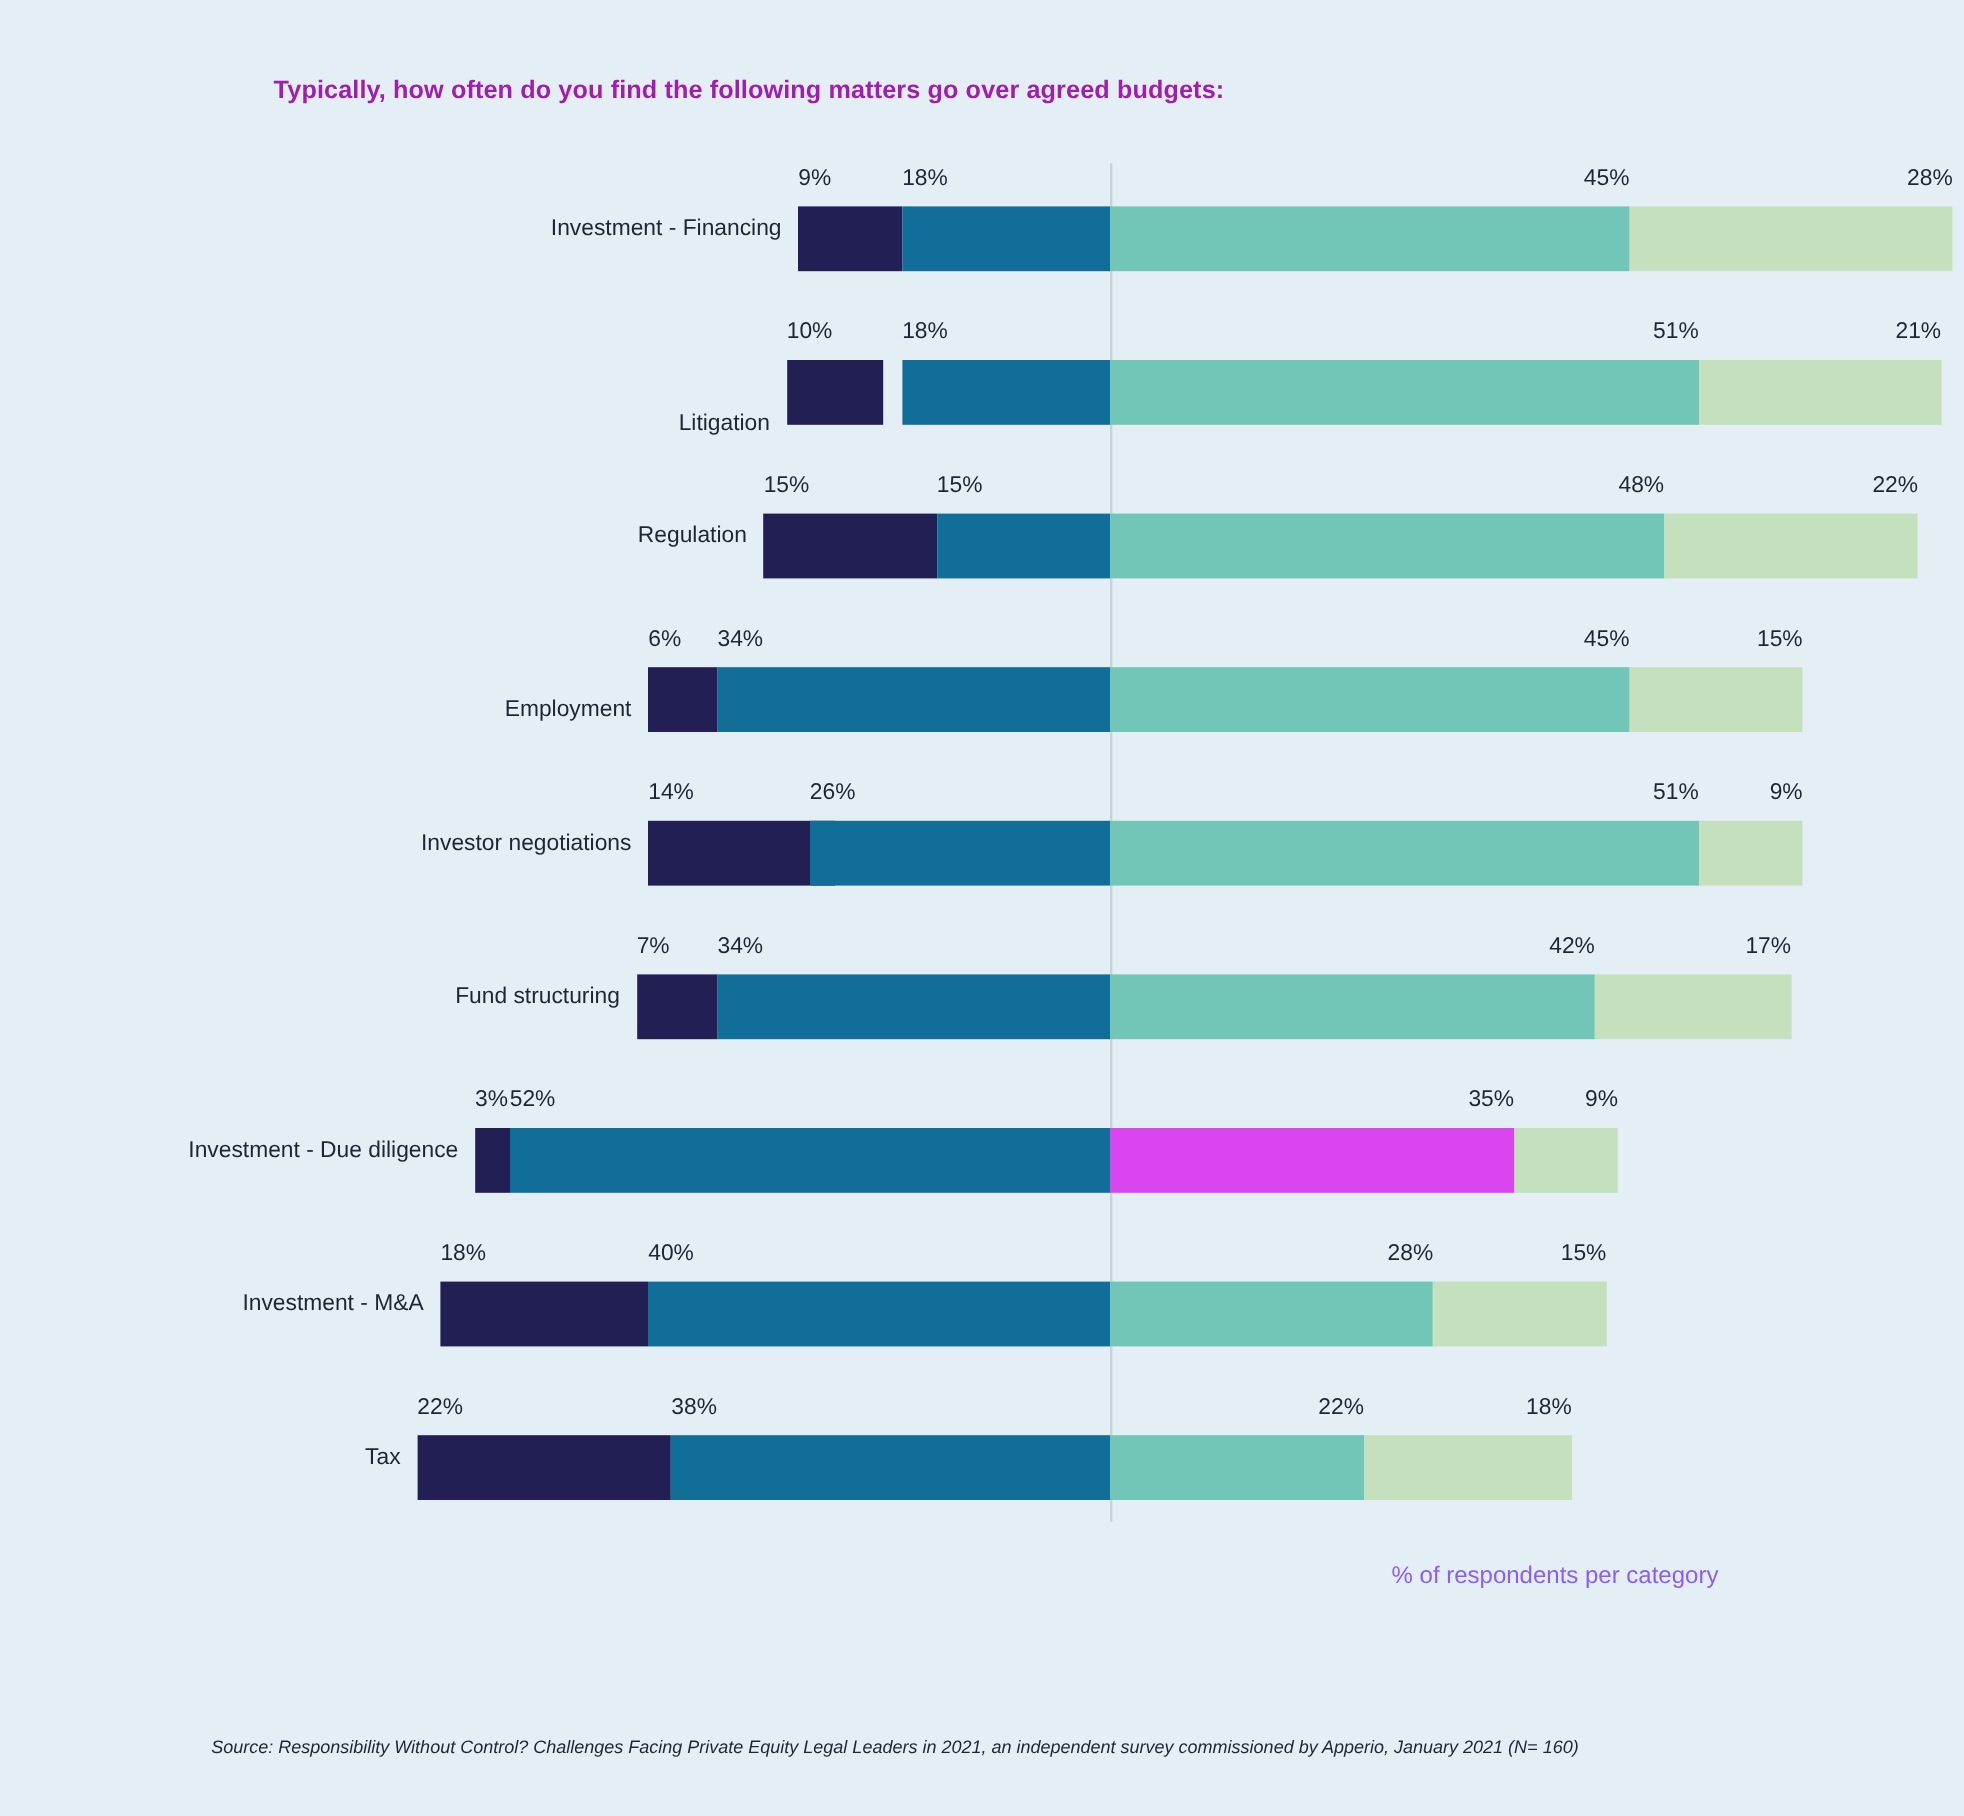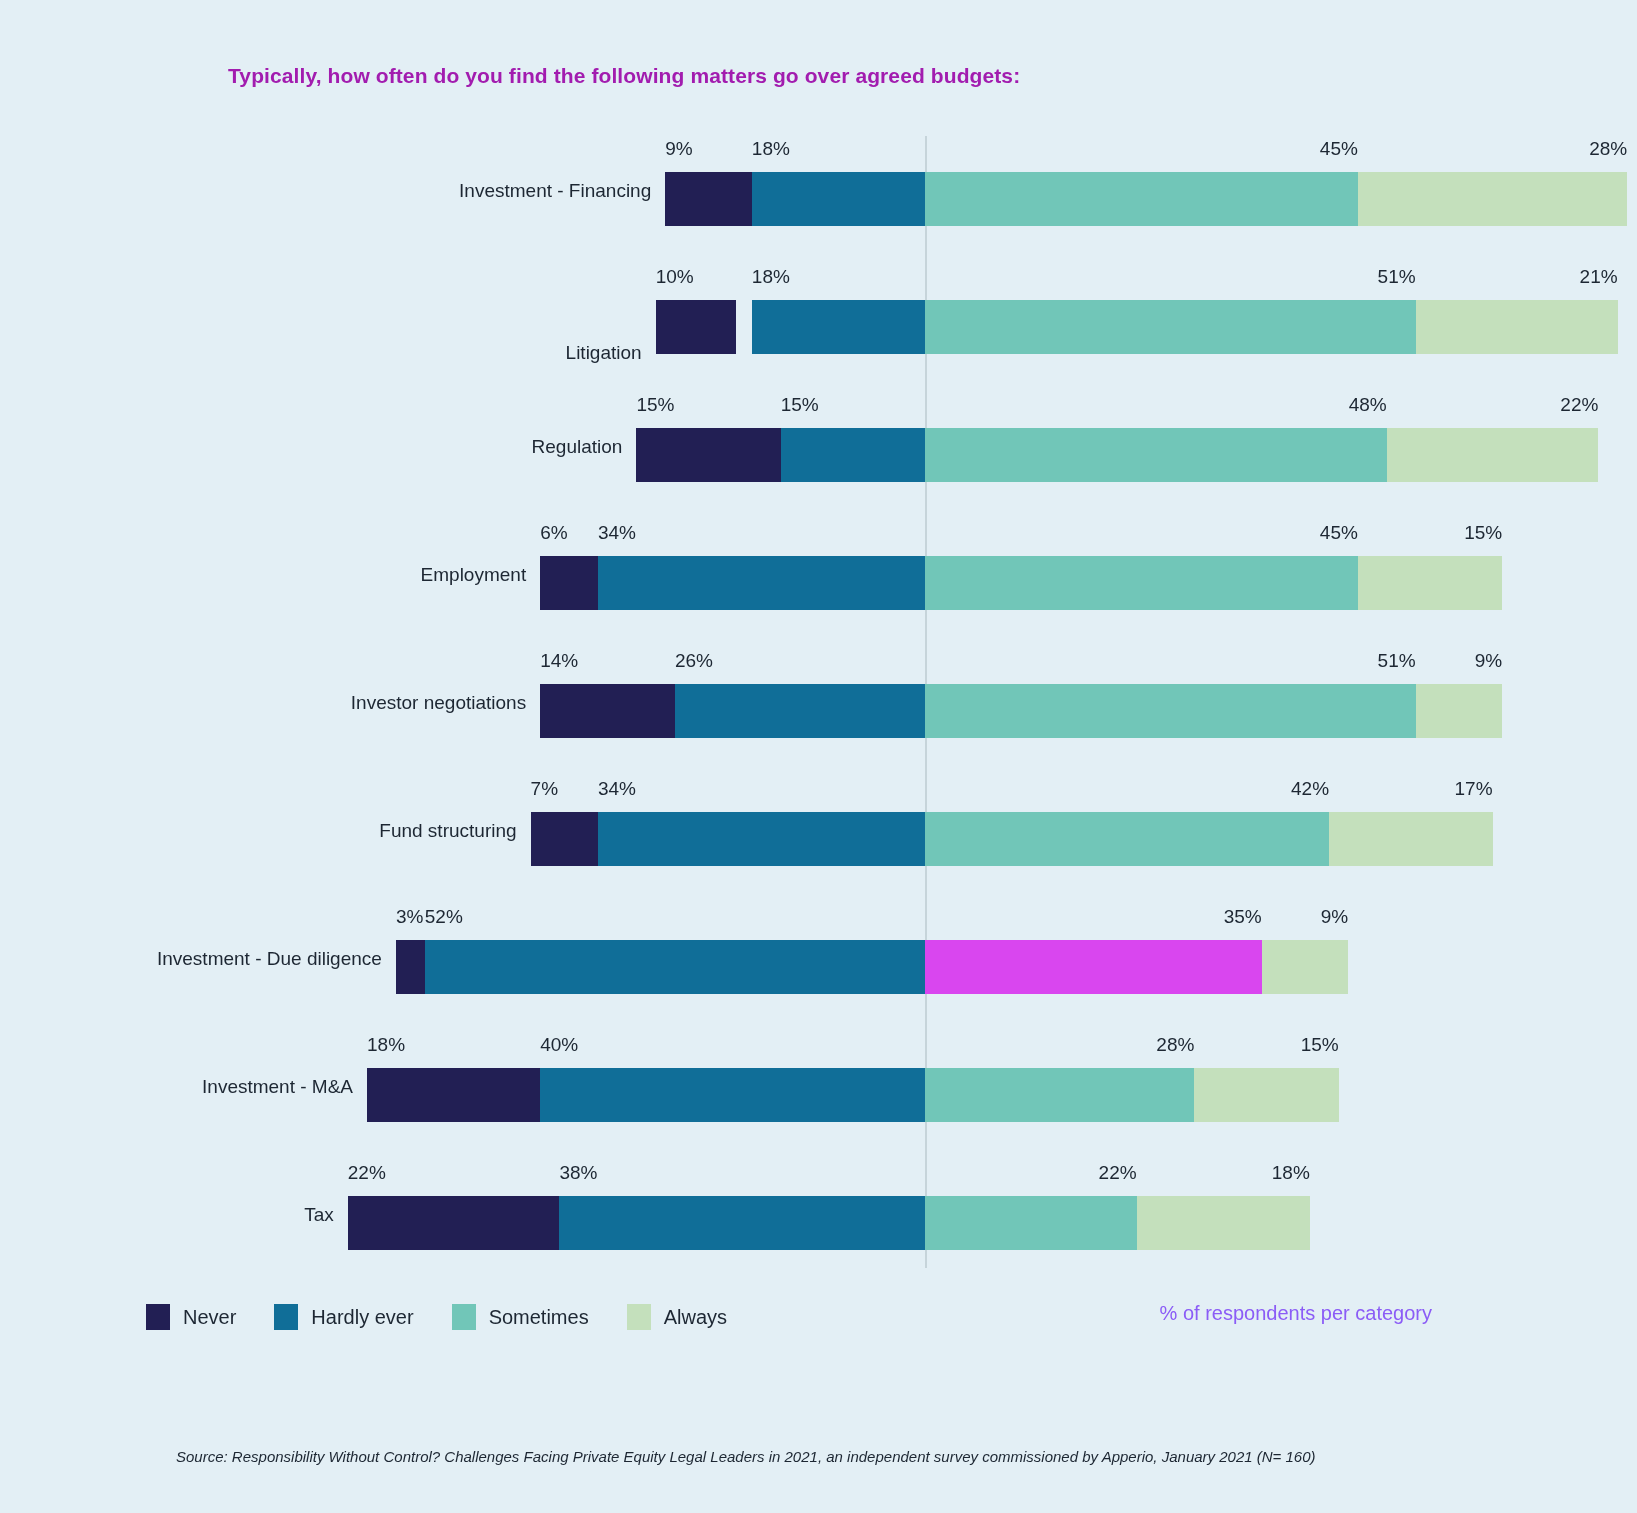--- a/index.html
+++ b/index.html
@@ -206,21 +206,21 @@
           <div class="seg" title="Employment — Hardly ever: 34%" style="left: 597.92px; width: 327.08px; background: rgb(16, 110, 152);">
             <span class="seg-value align-left">34%</span>
           </div>
           <div class="seg" title="Employment — Sometimes: 45%" style="left: 925px; width: 432.9px; background: rgb(113, 198, 184);">
             <span class="seg-value align-right">45%</span>
           </div>
           <div class="seg" title="Employment — Always: 15%" style="left: 1357.9px; width: 144.3px; background: rgb(196, 224, 188);">
             <span class="seg-value align-right">15%</span>
           </div>
         </div>
-        <div class="row-label" style="width: 526.2px; left: 0px; right: auto;">Employment</div>
+        <div class="row-label" style="width: 526.2px; left: 0px; right: auto; margin-top: 17px;">Employment</div>
       </div>
       <div class="bar-row" style="top: 530px;">
         <div class="bar-track">
           <div class="seg" title="Investor negotiations — Never: 14%" style="left: 540.2px; width: 156px; background: rgb(34, 31, 84);">
             <span class="seg-value align-left">14%</span>
           </div>
           <div class="seg" title="Investor negotiations — Hardly ever: 26%" style="left: 674.88px; width: 250.12px; background: rgb(16, 110, 152);">
             <span class="seg-value align-left">26%</span>
           </div>
           <div class="seg" title="Investor negotiations — Sometimes: 51%" style="left: 925px; width: 490.62px; background: rgb(113, 198, 184);">
@@ -295,37 +295,18 @@
             <span class="seg-value align-right">22%</span>
           </div>
           <div class="seg" title="Tax — Always: 18%" style="left: 1136.64px; width: 173.16px; background: rgb(196, 224, 188);">
             <span class="seg-value align-right">18%</span>
           </div>
         </div>
         <div class="row-label" style="width: 333.8px; left: 0px; right: auto;">Tax</div>
       </div>
     </div>
 
-  <div id="legend">
-
-  <div class="legend-item">
-        <span class="legend-swatch" style="background: rgb(34, 31, 84);"></span>
-        <span class="legend-label">Never</span>
-      </div>
-      <div class="legend-item">
-        <span class="legend-swatch" style="background: rgb(16, 110, 152);"></span>
-        <span class="legend-label">Hardly ever</span>
-      </div>
-      <div class="legend-item">
-        <span class="legend-swatch" style="background: rgb(113, 198, 184);"></span>
-        <span class="legend-label">Sometimes</span>
-      </div>
-      <div class="legend-item">
-        <span class="legend-swatch" style="background: rgb(196, 224, 188);"></span>
-        <span class="legend-label">Always</span>
-      </div>
-    </div>
 
   <div id="axis-caption">% of respondents per category</div>
 
   <div id="source-note">Source: Responsibility Without Control? Challenges Facing Private Equity Legal Leaders in 2021, an independent survey commissioned by Apperio, January 2021 (N= 160)</div>
 
 </div>
 
 </body></html>

